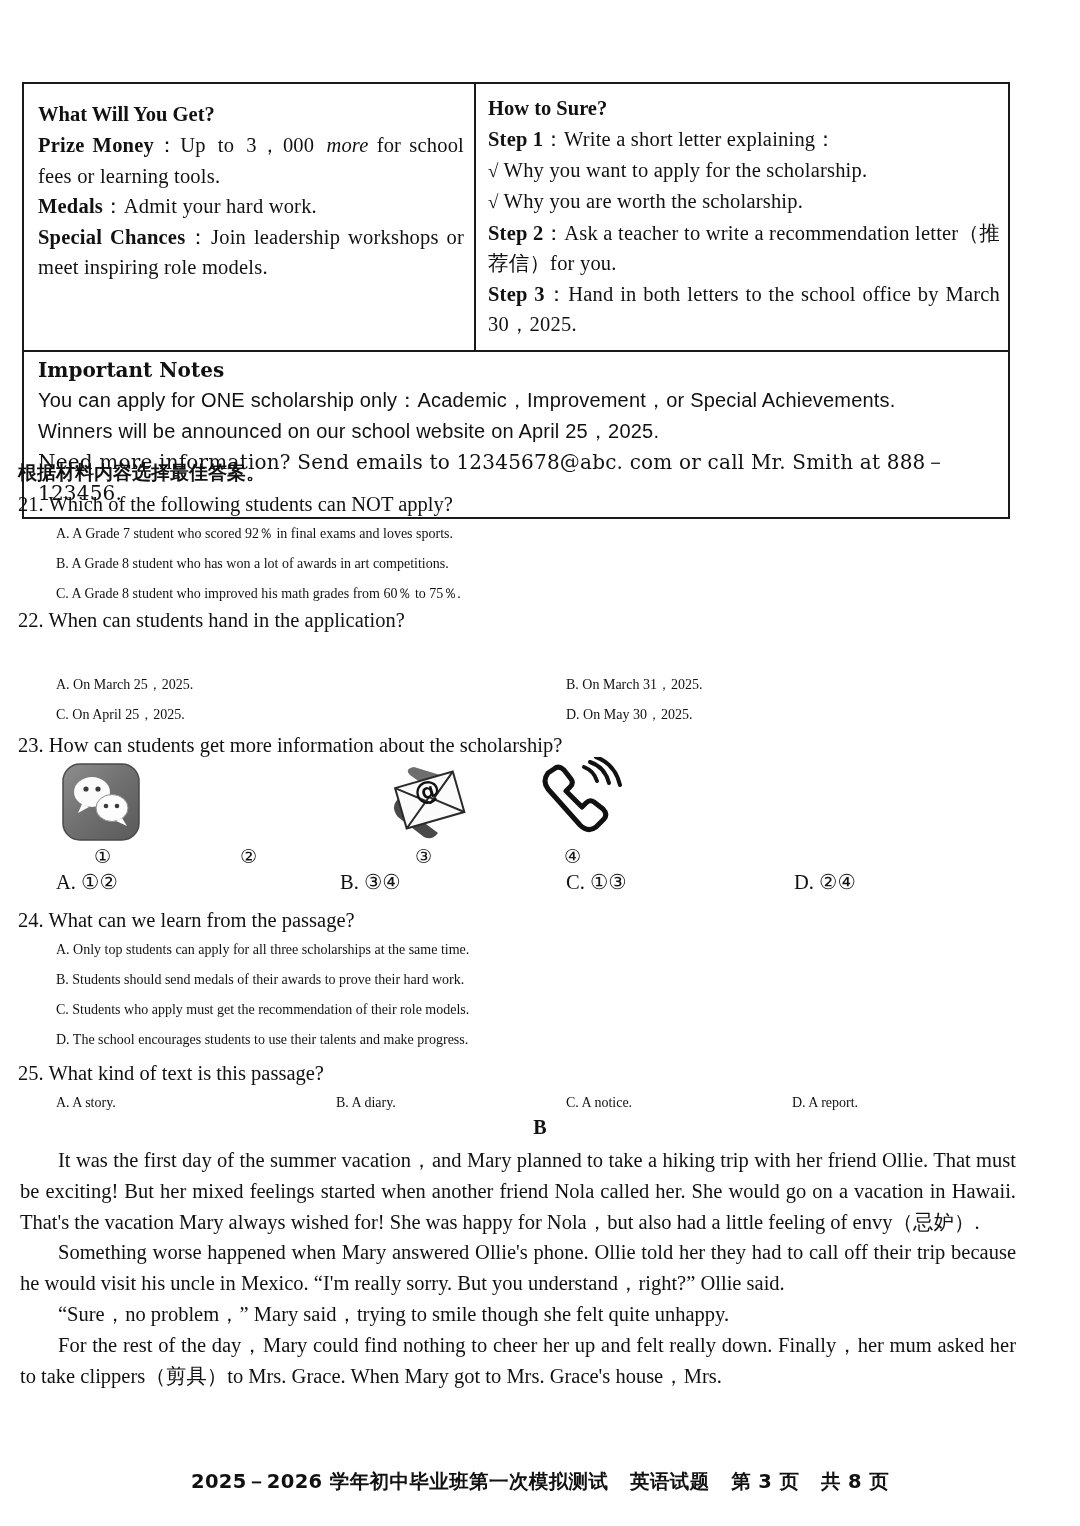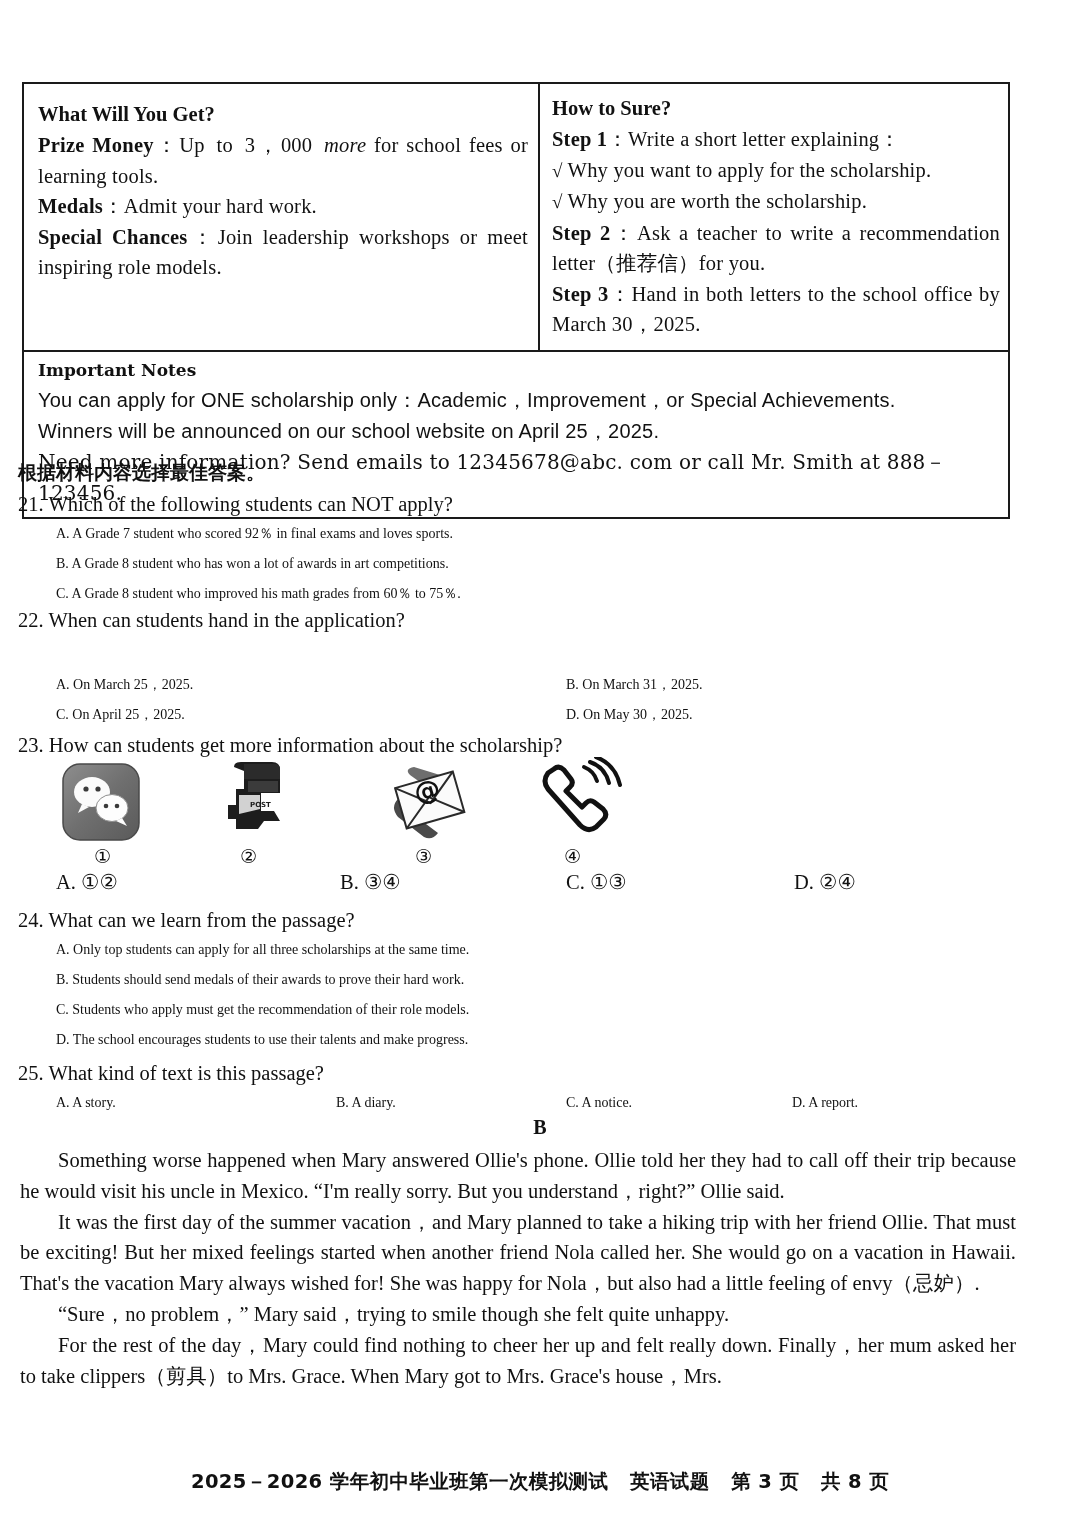--- a/index.html
+++ b/index.html
@@ -15,21 +15,21 @@
 
   
   .poster {
     position:absolute; left:22px; top:82px; width:988px;
     border:2px solid #1a1a1a;
     box-sizing:border-box;
     background:#fff;
   }
   .poster-top { display:flex; align-items:stretch; }
   .cell-left {
-    width:516px; box-sizing:border-box;
+    width:452px; box-sizing:border-box;
     padding:14px 10px 16px 14px;
     border-right:2px solid #1a1a1a;
   }
   .cell-right {
     flex:1; box-sizing:border-box;
     padding:8px 8px 10px 12px;
   }
   .poster-bottom {
     border-top:2px solid #1a1a1a;
     padding:4px 10px 8px 14px;
@@ -132,21 +132,21 @@
           <span class="b">Step 2</span><span>：Ask a teacher to write a recommendation letter（推荐信）for you.</span>
         </div>
 
         <div class="ln just">
           <span class="b">Step 3</span><span>：Hand in both letters to the school office by March 30，2025.</span>
         </div>
       </div>
     </div>
 
     <div class="poster-bottom notes">
-      <div class="hd" style="font-family:'DejaVu Serif',serif;font-size:17px;line-height:29px;">Important Notes</div>
+      <div class="hd" style="font-family:'DejaVu Serif',serif;font-size:20px;line-height:29px;">Important Notes</div>
       <div class="ln" style="font-family:Liberation Sans, sans-serif;">You can apply for ONE scholarship only：Academic，Improvement，or Special Achievements.</div>
       <div class="ln" style="font-family:Liberation Sans, sans-serif;">Winners will be announced on our school website on April 25，2025.</div>
       <div class="ln" style="font-family:'DejaVu Serif',serif;">Need more information?  Send emails to 12345678@abc. com or call Mr. Smith at 888－123456.</div>
     </div>
   </div>
 
   <div class="instr">根据材料内容选择最佳答案。</div>
 
   <div class="q" style="left:18px; top:489px;">
     <span class="qnum">21.</span>
@@ -186,29 +186,20 @@
         <path d="M20 41 L16 50 L27 44 Z" fill="#fbfbfb"></path>
         <circle cx="24" cy="26" r="2.6" fill="#3a3a3a"></circle>
         <circle cx="36" cy="26" r="2.6" fill="#3a3a3a"></circle>
         <ellipse cx="50" cy="45" rx="16" ry="13.5" fill="#fdfdfd" stroke="#8e8e8e" stroke-width="1"></ellipse>
         <path d="M60 55 L65 63 L54 58 Z" fill="#fdfdfd"></path>
         <circle cx="44" cy="43" r="2.3" fill="#3a3a3a"></circle>
         <circle cx="55" cy="43" r="2.3" fill="#3a3a3a"></circle>
       </svg>
     </div>
 
-    <div class="iconbox" style="left:214px; top:2px;">
-      <svg width="80" height="86" viewBox="0 0 80 86">
-        <path d="M20 8 Q20 3 27 3 L58 3 Q66 3 66 11 L66 34 L47 34 L47 52 L60 52 L66 62 L50 62 L44 70 L22 70 L22 60 L14 60 L14 46 L22 46 L22 30 L30 30 L30 12 Z" fill="#1d1d1d"></path>
-        <path d="M30 5 L62 5 Q66 5 66 11 L66 20 L30 20 Z" fill="#2b2b2b"></path>
-        <path d="M34 22 L64 22 L64 33 L34 33 Z" fill="#3b3b3b"></path>
-        <path d="M25 36 L46 36 L46 50 L25 55 Z" fill="#f2f2f2" opacity=".85"></path>
-        <text x="36" y="48" font-family="DejaVu Sans, sans-serif" font-size="7" font-weight="bold" fill="#1d1d1d">POST</text>
-      </svg>
-    </div>
 
     <div class="iconbox" style="left:380px; top:2px;">
       <svg width="94" height="86" viewBox="0 0 94 86">
         <path d="M18 40 Q10 48 18 58 L44 78 Q52 82 58 74 L34 56 Z" fill="#4a4a4a"></path>
         <path d="M30 16 Q24 10 34 8 L60 16 Q72 22 66 32 L44 26 Z" fill="#6e6e6e"></path>
         <g transform="rotate(-16 50 42)">
           <rect x="20" y="20" width="60" height="42" fill="#fbfbfb" stroke="#2a2a2a" stroke-width="2"></rect>
           <path d="M20 62 L50 38 L80 62" fill="none" stroke="#2a2a2a" stroke-width="2"></path>
           <path d="M20 20 L50 44 L80 20" fill="none" stroke="#2a2a2a" stroke-width="2"></path>
           <text x="50" y="40" text-anchor="middle" font-family="DejaVu Sans, sans-serif" font-size="26" font-weight="bold" fill="#111">@</text>
@@ -254,22 +245,22 @@
     <span>What kind of text is this passage?</span>
   </div>
   <div class="opt" style="left:56px; top:1088px;">A. A story.</div>
   <div class="opt" style="left:336px; top:1088px;">B. A diary.</div>
   <div class="opt" style="left:566px; top:1088px;">C. A notice.</div>
   <div class="opt" style="left:792px; top:1088px;">D. A report.</div>
 
   <div class="sectionB">B</div>
 
   <div class="passage">
+    <p>It was the first day of the summer vacation，and Mary planned to take a hiking trip with her friend Ollie. That must be exciting! But her mixed feelings started when another friend Nola called her. She would go on a vacation in Hawaii. That's the vacation Mary always wished for! She was happy for Nola，but also had a little feeling of envy（忌妒）.</p>
     <p>Something worse happened when Mary answered Ollie's phone. Ollie told her they had to call off their trip because he would visit his uncle in Mexico. “I'm really sorry. But you understand，right?” Ollie said.</p>
-    <p>It was the first day of the summer vacation，and Mary planned to take a hiking trip with her friend Ollie. That must be exciting! But her mixed feelings started when another friend Nola called her. She would go on a vacation in Hawaii. That's the vacation Mary always wished for! She was happy for Nola，but also had a little feeling of envy（忌妒）.</p>
     <p>“Sure，no problem，” Mary said，trying to smile though she felt quite unhappy.</p>
     <p>For the rest of the day，Mary could find nothing to cheer her up and felt really down. Finally，her mum asked her to take clippers（剪具）to Mrs. Grace. When Mary got to Mrs. Grace's house，Mrs.</p>
   </div>
 
   <div class="footer">
     <span>2025－2026</span><span>&nbsp;</span><span>学年初中毕业班第一次模拟测试</span><span>&nbsp;&nbsp;&nbsp;</span><span>英语试题</span><span>&nbsp;&nbsp;&nbsp;</span><span>第 3 页</span><span>&nbsp;&nbsp;&nbsp;</span><span>共 8 页</span>
   </div>
 
 </div>
 

